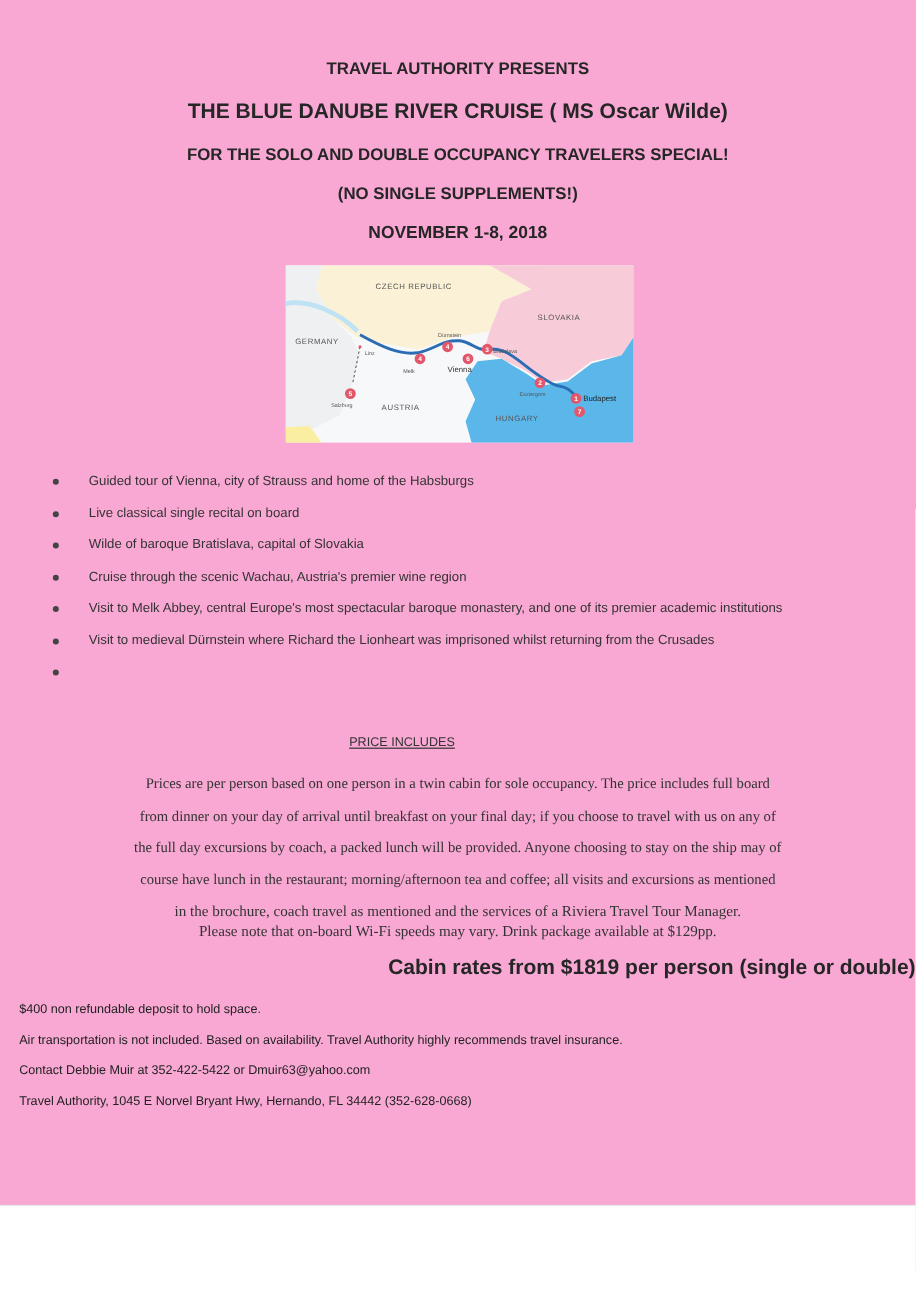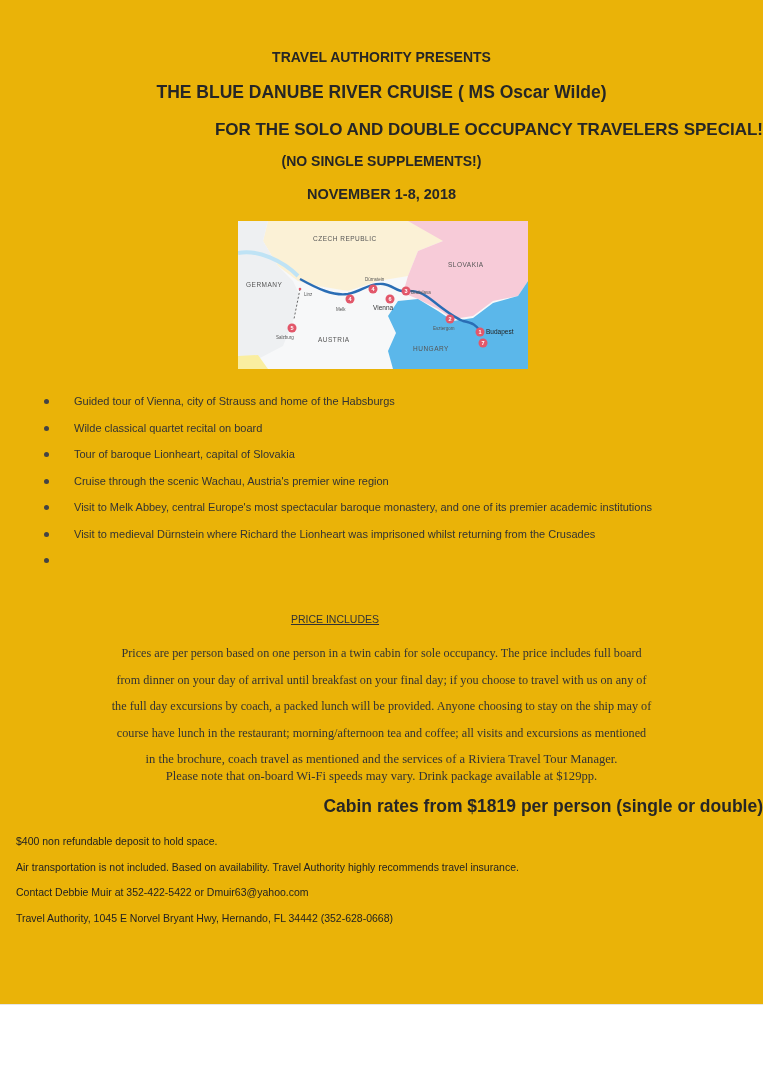--- a/index.html
+++ b/index.html
@@ -1,23 +1,23 @@
 <!DOCTYPE html>
 <html><head>
 <meta charset="utf-8">
 <style>
   html, body { margin: 0; padding: 0; background: #ffffff; }
   body { width: 763px; height: 1080px; position: relative; overflow: hidden; color: #1f1f1f; }
-  .page { position: absolute; left: 0; top: 0; width: 763px; height: 1005px; background: #eab308; }
+  .page { position: absolute; left: 0; top: 0; width: 763px; height: 1005px; background: #f9a8d4; }
   .page-edge { position: absolute; left: 0; top: 1004px; width: 763px; height: 1px; background: #e6e6e6; }
   .head { position: absolute; left: 0; width: 763px; text-align: center;
           font-family: "Liberation Sans", sans-serif; font-weight: bold; color: #262626; }
   #h1 { top: 49px; font-size: 14px; }
   #h2 { top: 82px; font-size: 17.5px; }
-  #h3 { top: 120px; font-size: 17px; text-align: right; }
+  #h3 { top: 120px; font-size: 14px; }
   #h4 { top: 153px; font-size: 14px; }
   #h5 { top: 186px; font-size: 14.5px; }
 
   .map { position: absolute; left: 238px; top: 221px; width: 290px; height: 148px; }
 
   .bullets { position: absolute; left: 44px; top: 388px; width: 690px; margin: 0; padding: 0; list-style: none;
              font-family: "Liberation Sans", sans-serif; font-size: 11px; color: #333; }
   .bullets li { position: relative; padding-left: 30px; line-height: 26.5px; }
   .bullets li .dot { position: absolute; left: 0; top: 11px; width: 5px; height: 5px; border-radius: 50%; background: #444; }
 
@@ -94,22 +94,22 @@
         <circle cx="152" cy="78" r="4.5" fill="#e2576a"></circle>
         <text x="152" y="80" text-anchor="middle" font-size="5.5" font-family="Liberation Sans, sans-serif" fill="#fff" font-weight="bold">6</text>
         <text x="135" y="89" font-size="6.5" font-family="Liberation Sans, sans-serif" fill="#333">Vienna</text>
         <circle cx="245" cy="122" r="4.5" fill="#e2576a"></circle>
         <text x="245" y="124" text-anchor="middle" font-size="5.5" font-family="Liberation Sans, sans-serif" fill="#fff" font-weight="bold">7</text>
       </g>
   </svg>
 
   <ul class="bullets">
     <li><span class="dot"></span><span>Guided tour of Vienna, city of Strauss and home of the Habsburgs</span></li>
-    <li><span class="dot"></span><span>Wilde classical quartet recital on board</span></li>
-    <li><span class="dot"></span><span>Tour of baroque Lionheart, capital of Slovakia</span></li>
+    <li><span class="dot"></span><span>Live classical single recital on board</span></li>
+    <li><span class="dot"></span><span>Wilde of baroque Bratislava, capital of Slovakia</span></li>
     <li><span class="dot"></span><span>Cruise through the scenic Wachau, Austria's premier wine region</span></li>
     <li><span class="dot"></span><span>Visit to Melk Abbey, central Europe's most spectacular baroque monastery, and one of its premier academic institutions</span></li>
     <li><span class="dot"></span><span>Visit to medieval Dürnstein where Richard the Lionheart was imprisoned whilst returning from the Crusades</span></li>
     <li><span class="dot"></span></li>
   </ul>
 
   <div class="price-title">PRICE INCLUDES</div>
   <div class="price-body">
     <span class="l">Prices are per person based on one person in a twin cabin for sole occupancy. The price includes full board</span>
     <span class="l">from dinner on your day of arrival until breakfast on your final day; if you choose to travel with us on any of</span>

